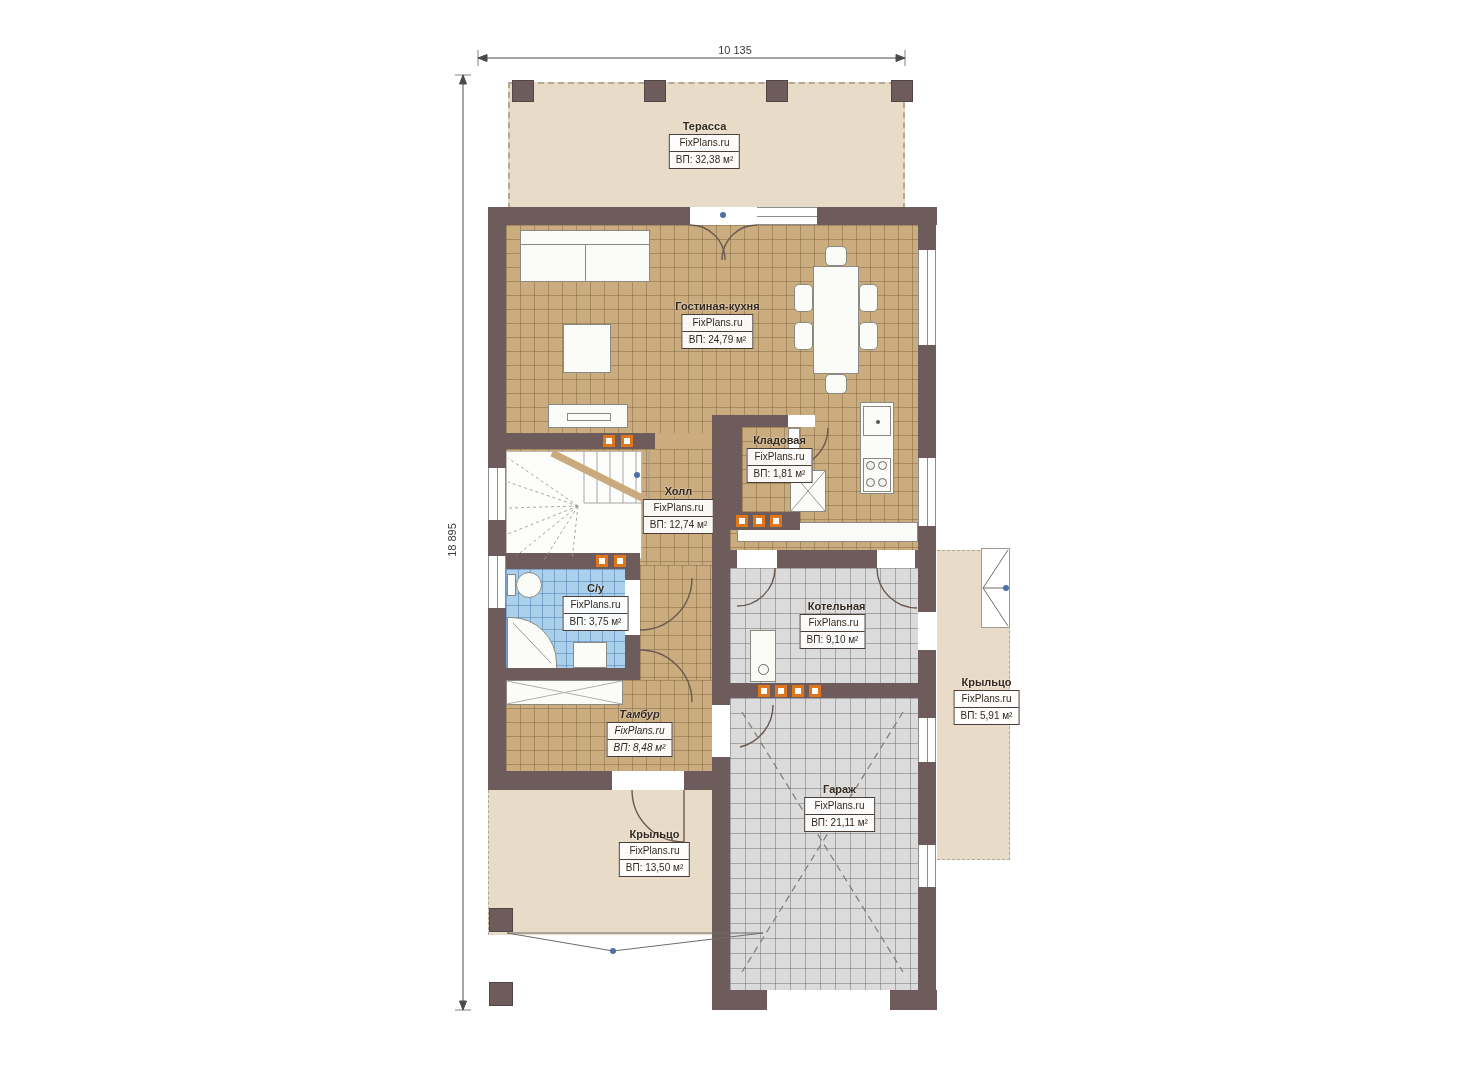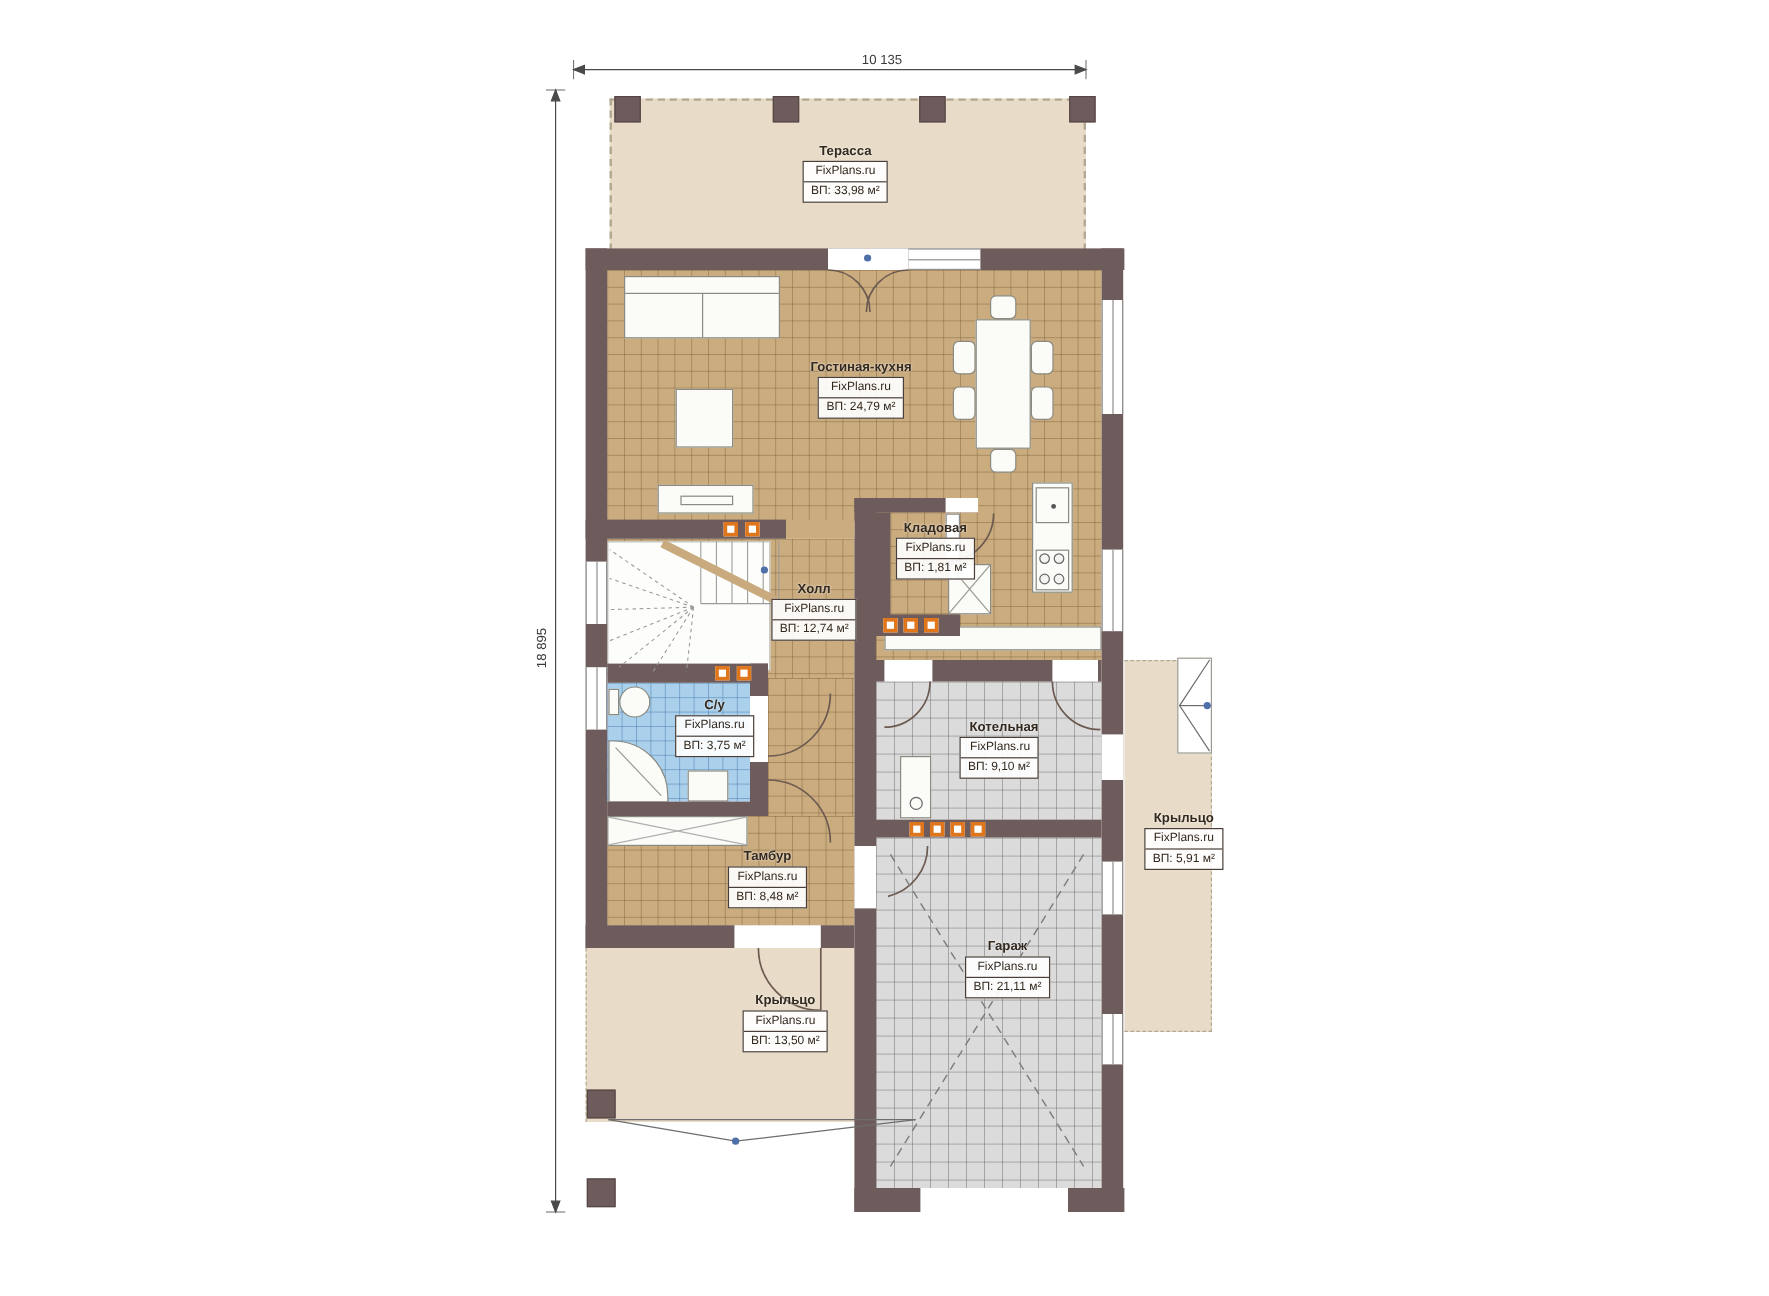--- a/index.html
+++ b/index.html
@@ -250,21 +250,21 @@
   <div class="dot" style="left:610px;top:948px;"></div>
   <div class="dot" style="left:1003px;top:585px;"></div>
 
   <div class="dimlab" style="left:735px;top:44px;transform:translateX(-50%);">10 135</div>
   <div class="dimlab" style="left:452px;top:540px;transform:translate(-50%,-50%) rotate(-90deg);">18 895</div>
 
   <div class="rlabel" style="left:687px;top:120px;">
     <div class="rname">Терасса</div>
     <div class="rbox">
       <div class="row">FixPlans.ru</div>
-      <div class="row">ВП: 33,98 м²</div>
+      <div class="row">ВП: 32,38 м²</div>
     </div>
   </div>
 
   <div class="rlabel" style="left:700px;top:300px;">
     <div class="rname">Гостиная-кухня</div>
     <div class="rbox">
       <div class="row">FixPlans.ru</div>
       <div class="row">ВП: 24,79 м²</div>
     </div>
   </div>
@@ -294,21 +294,21 @@
   </div>
 
   <div class="rlabel" style="left:815px;top:600px;text-align:right;">
     <div class="rname">Котельная</div>
     <div class="rbox">
       <div class="row">FixPlans.ru</div>
       <div class="row">ВП: 9,10 м²</div>
     </div>
   </div>
 
-  <div class="rlabel" style="left:622px;top:708px;">
+  <div class="rlabel" style="left:622px;top:708px;font-style:italic;">
     <div class="rname">Тамбур</div>
     <div class="rbox">
       <div class="row">FixPlans.ru</div>
       <div class="row">ВП: 8,48 м²</div>
     </div>
   </div>
 
   <div class="rlabel" style="left:969px;top:676px;">
     <div class="rname">Крыльцо</div>
     <div class="rbox">

